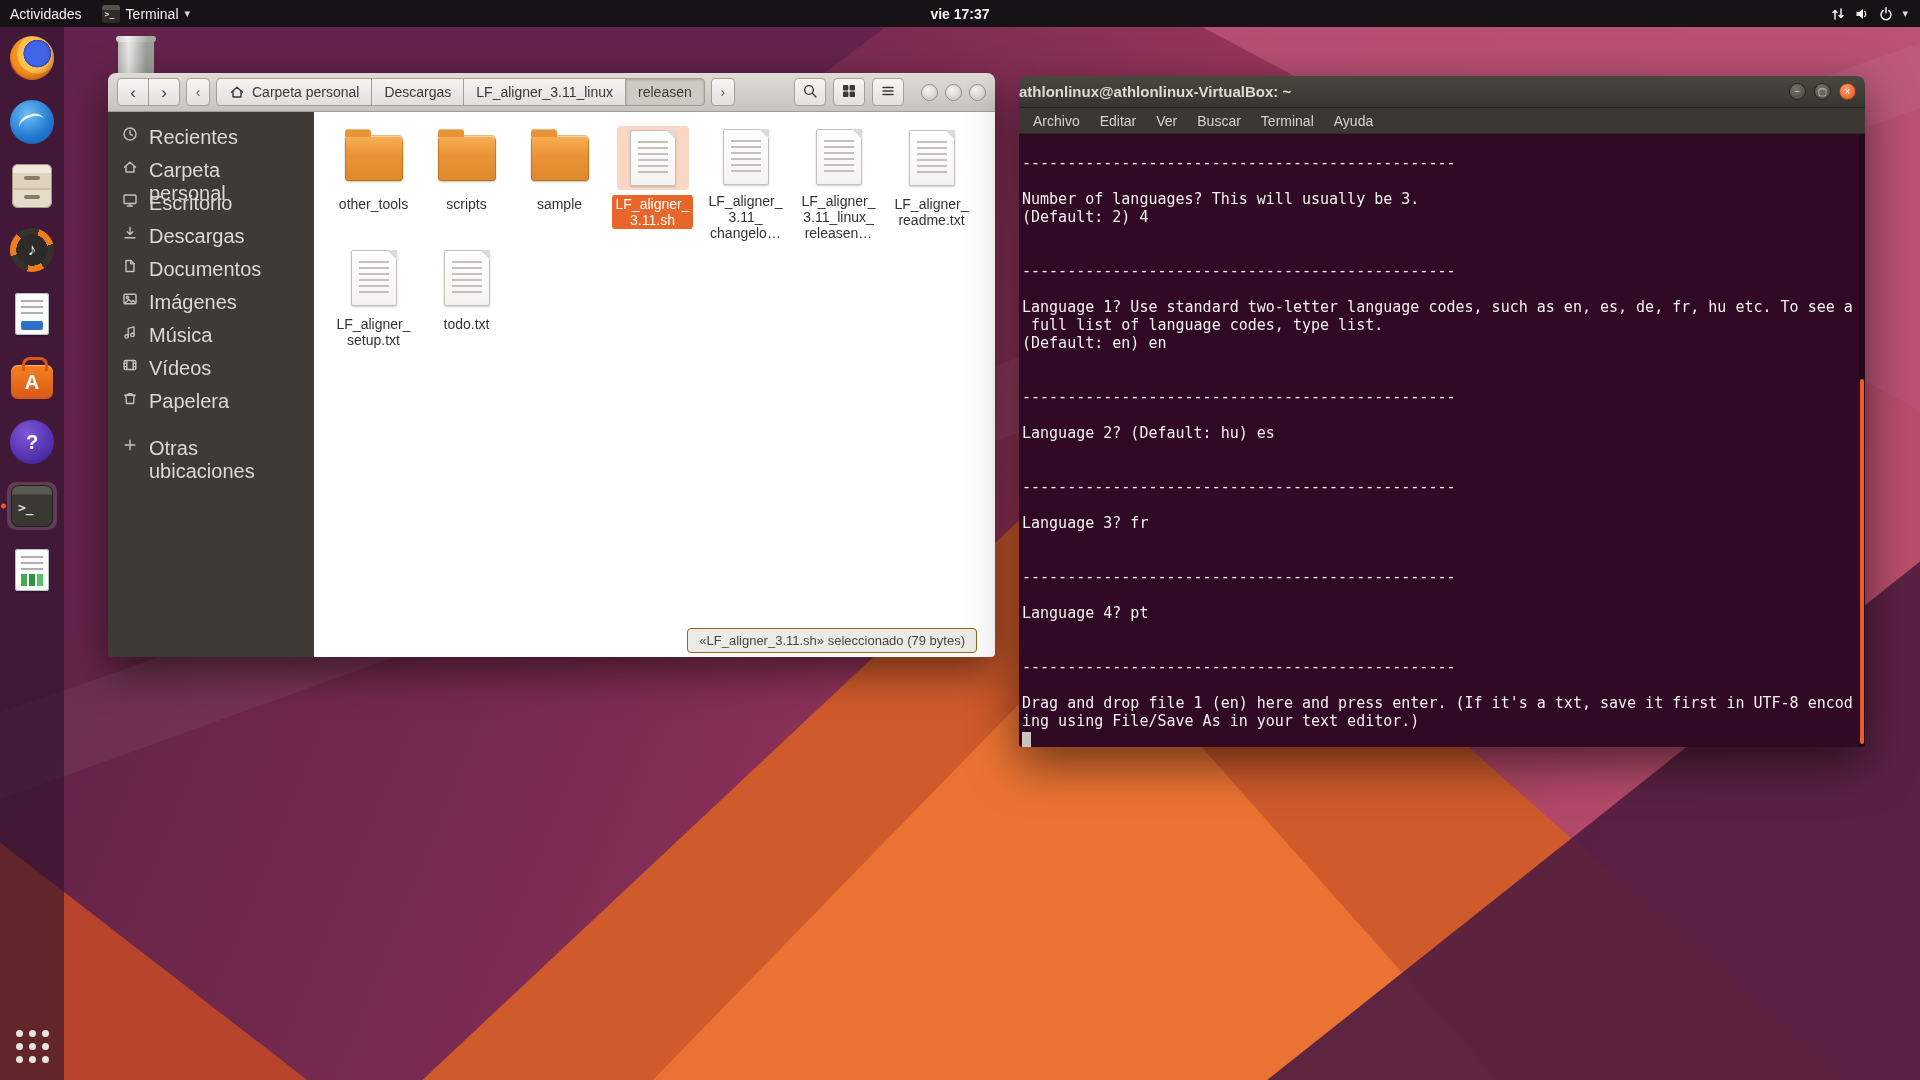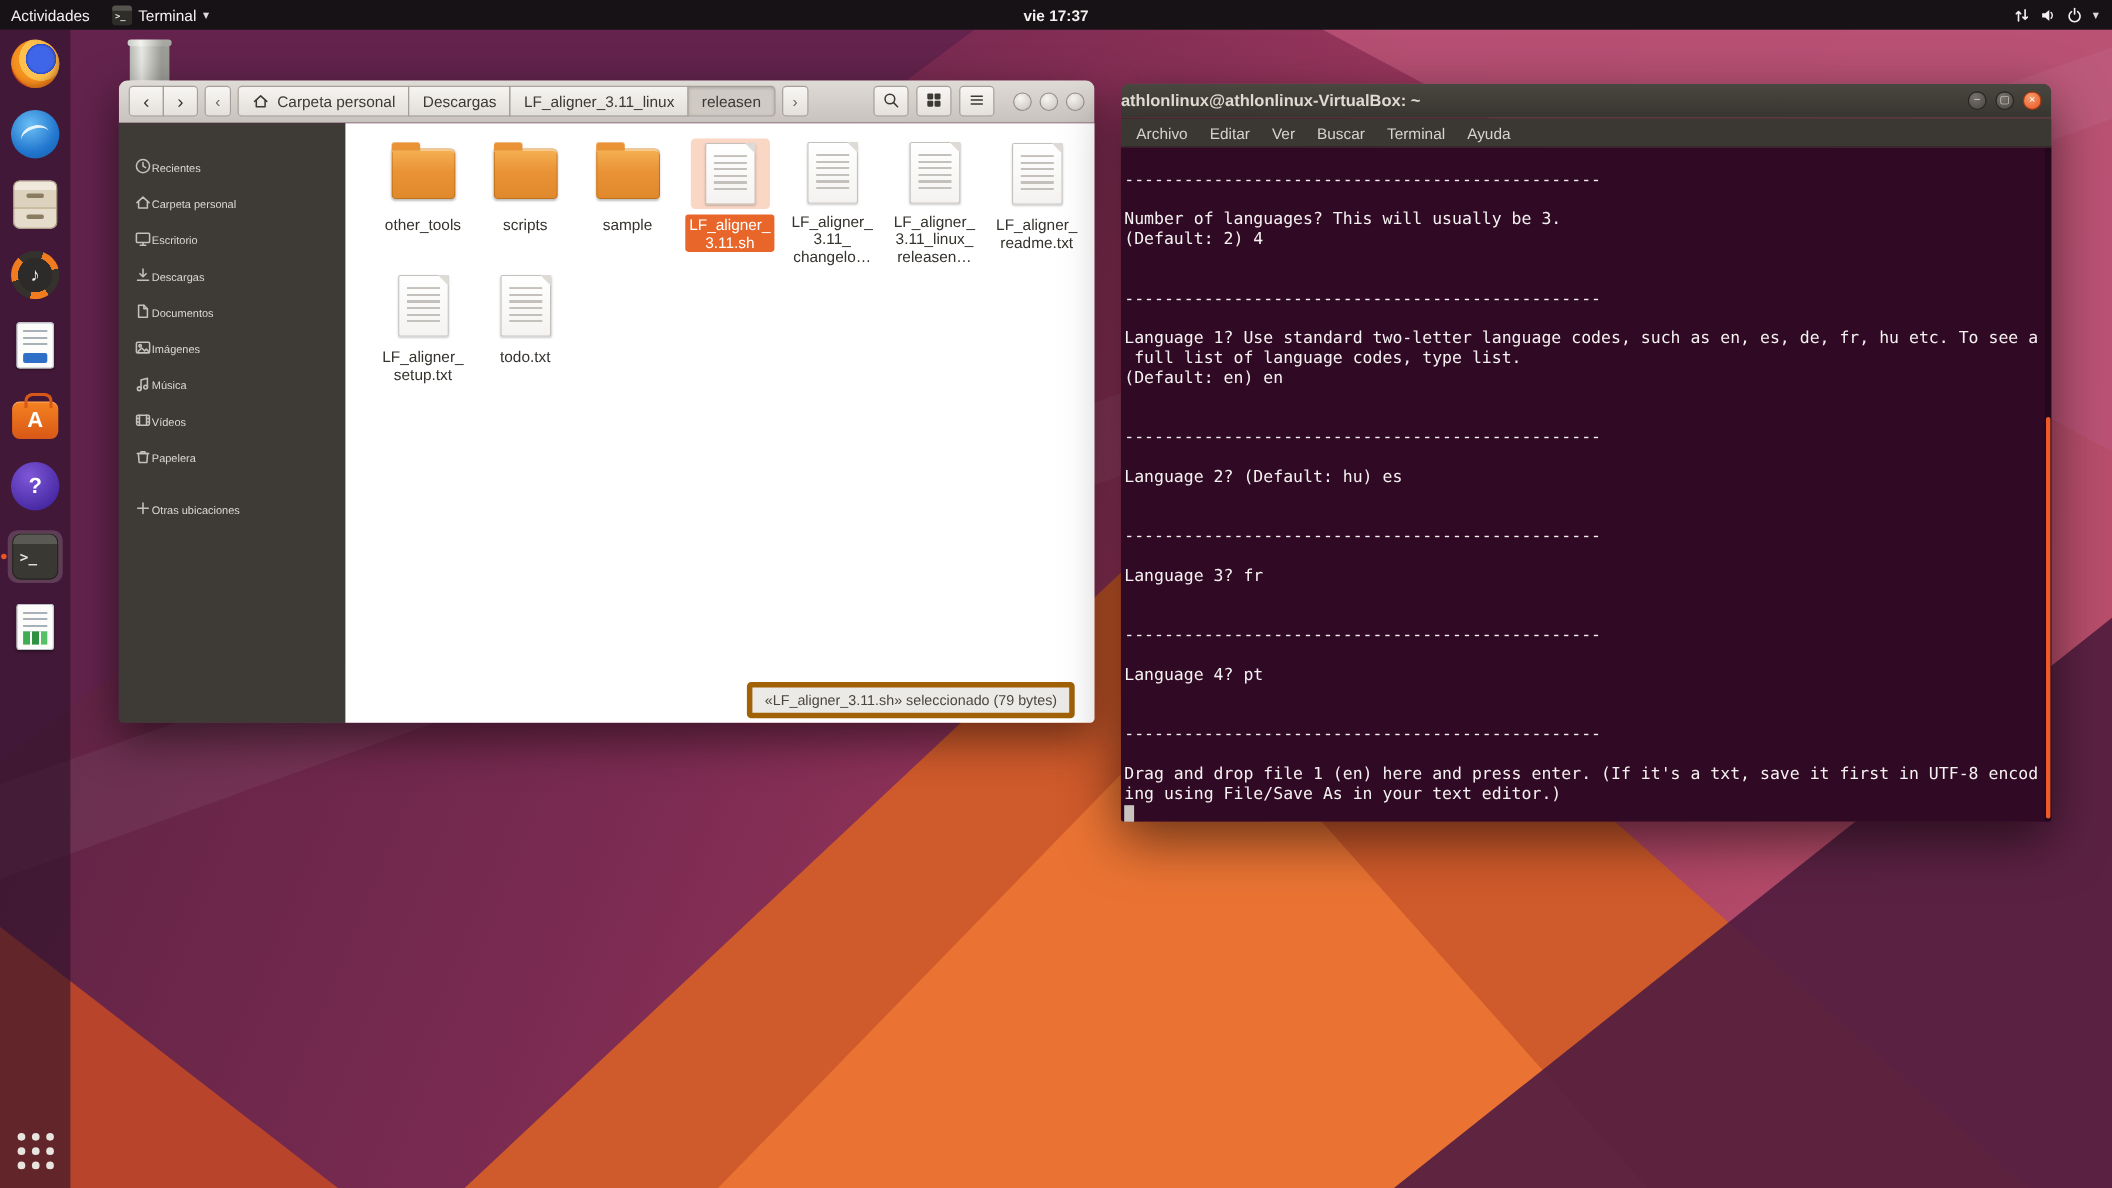--- a/index.html
+++ b/index.html
@@ -84,42 +84,42 @@
   .path-btn:first-child{border-radius:4px 0 0 4px;margin-left:0}
   .path-btn:last-child{border-radius:0 4px 4px 0}
   .path-btn.current{background:#cfcac4;box-shadow:inset 0 1px 3px rgba(0,0,0,.2)}
   .pico{display:inline-flex;color:#3c3934}
   .hb-right{margin-left:auto;display:flex;align-items:center;gap:7px;color:#3c3934}
   .wc{display:inline-flex;gap:7px;margin-left:10px}
   .wbtn-f{width:17px;height:17px;border-radius:50%;border:1px solid #938d85;
     background:radial-gradient(circle at 38% 30%,#f7f5f2,#c6c0b9);display:inline-block}
   .fw-body{display:flex;height:calc(100% - 39px)}
   .fw-sidebar{width:206px;background:#3e3b37;color:#dcd9d4;padding-top:14px;border-radius:0 0 0 4px;flex:none}
-  .sb-item{height:33px;display:flex;align-items:flex-end;padding:0 14px;font-size:10px;cursor:default}
+  .sb-item{height:33px;display:flex;align-items:flex-start;gap:11px;padding:0 14px;font-size:20px;cursor:default}
   .sb-item.other{margin-top:14px}
   .sb-icon{display:inline-flex;opacity:.85}
   .fw-content{position:relative;flex:1;background:#fff;border-radius:0 0 4px 0}
-  .grid{display:grid;grid-template-columns:repeat(7,93px);grid-auto-rows:116px;padding:14px 0 0 24px;row-gap:4px}
+  .grid{display:grid;grid-template-columns:repeat(7,93px);grid-auto-rows:116px;padding:14px 0 0 13px;row-gap:4px}
   .cell{display:flex;flex-direction:column;align-items:center;gap:5px;cursor:default}
   .thumb{height:64px;width:72px;display:flex;align-items:center;justify-content:center}
   .folder{position:relative;width:58px;height:46px;border-radius:3px 5px 4px 4px;
     background:linear-gradient(180deg,#f6b254,#e99336 45%,#e0892c);
     box-shadow:inset 0 2px 0 rgba(255,255,255,.45),inset 0 0 0 1px rgba(170,95,10,.55),0 1px 2px rgba(0,0,0,.25)}
   .folder::before{content:"";position:absolute;top:-6px;left:0;width:26px;height:8px;border-radius:3px 3px 0 0;
     background:#e99336;box-shadow:inset 0 1px 0 rgba(255,255,255,.35)}
   .doc{position:relative;width:46px;height:56px;background:linear-gradient(#ffffff,#f4f3f1);
     border:1px solid #c4c1bc;border-radius:2px;box-shadow:0 1px 2px rgba(0,0,0,.2)}
   .doc::before{content:"";position:absolute;left:7px;right:7px;top:10px;height:36px;
     background:repeating-linear-gradient(to bottom,#c4c1bc 0 2px,transparent 2px 6px)}
   .doc::after{content:"";position:absolute;top:-1px;right:-1px;border-style:solid;border-width:0 10px 10px 0;
     border-color:transparent #dedbd6 transparent transparent}
   .flabel{font-size:14px;line-height:16px;color:#36332e;text-align:center;white-space:pre-line;max-width:90px;border-radius:3px;padding:1px 4px}
   .cell.sel .thumb{background:rgba(236,110,48,.28);border-radius:4px}
   .cell.sel .flabel{background:#e8662a;color:#fff}
-  .fw-status{position:absolute;right:18px;bottom:4px;background:#eceae7;border:5px solid #a16207;
+  .fw-status{position:absolute;right:18px;bottom:4px;background:#eceae7;border:1px solid #a16207;
     border-radius:4px;padding:4px 11px;font-size:13px;color:#4a463f;white-space:nowrap}
 
   
   .desktop-trash{position:absolute;left:118px;top:40px;width:36px;height:42px;z-index:10;
     background:linear-gradient(90deg,#b9b9b4,#e8e8e4 30%,#9d9d98 80%);border-radius:3px 3px 6px 6px}
   .desktop-trash::before{content:"";position:absolute;top:-4px;left:-2px;right:-2px;height:6px;border-radius:3px;
     background:linear-gradient(90deg,#c9c9c4,#f2f2ee 30%,#a8a8a3 80%)}
 
   
   .term-win{position:absolute;left:1019px;top:76px;width:846px;height:671px;z-index:35;

